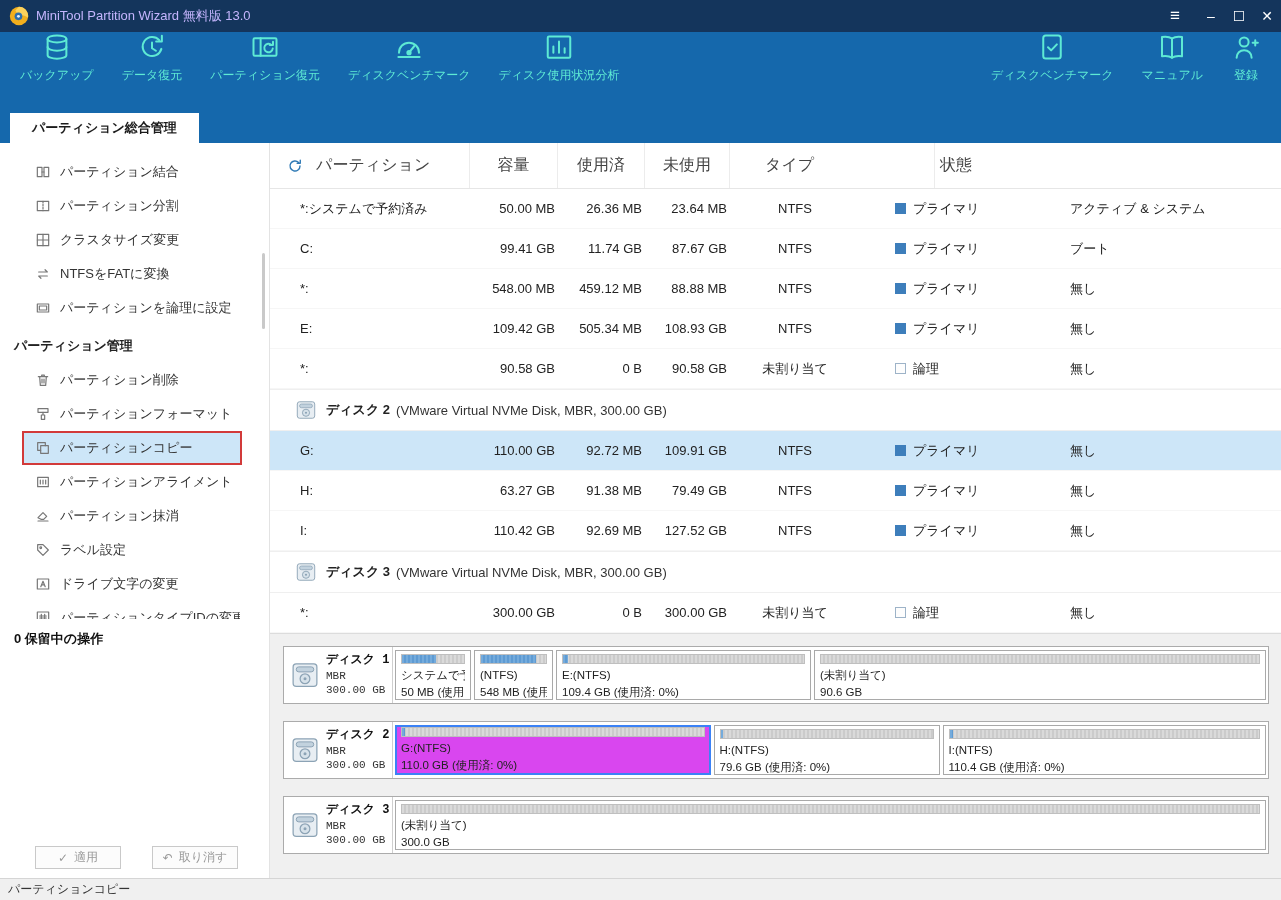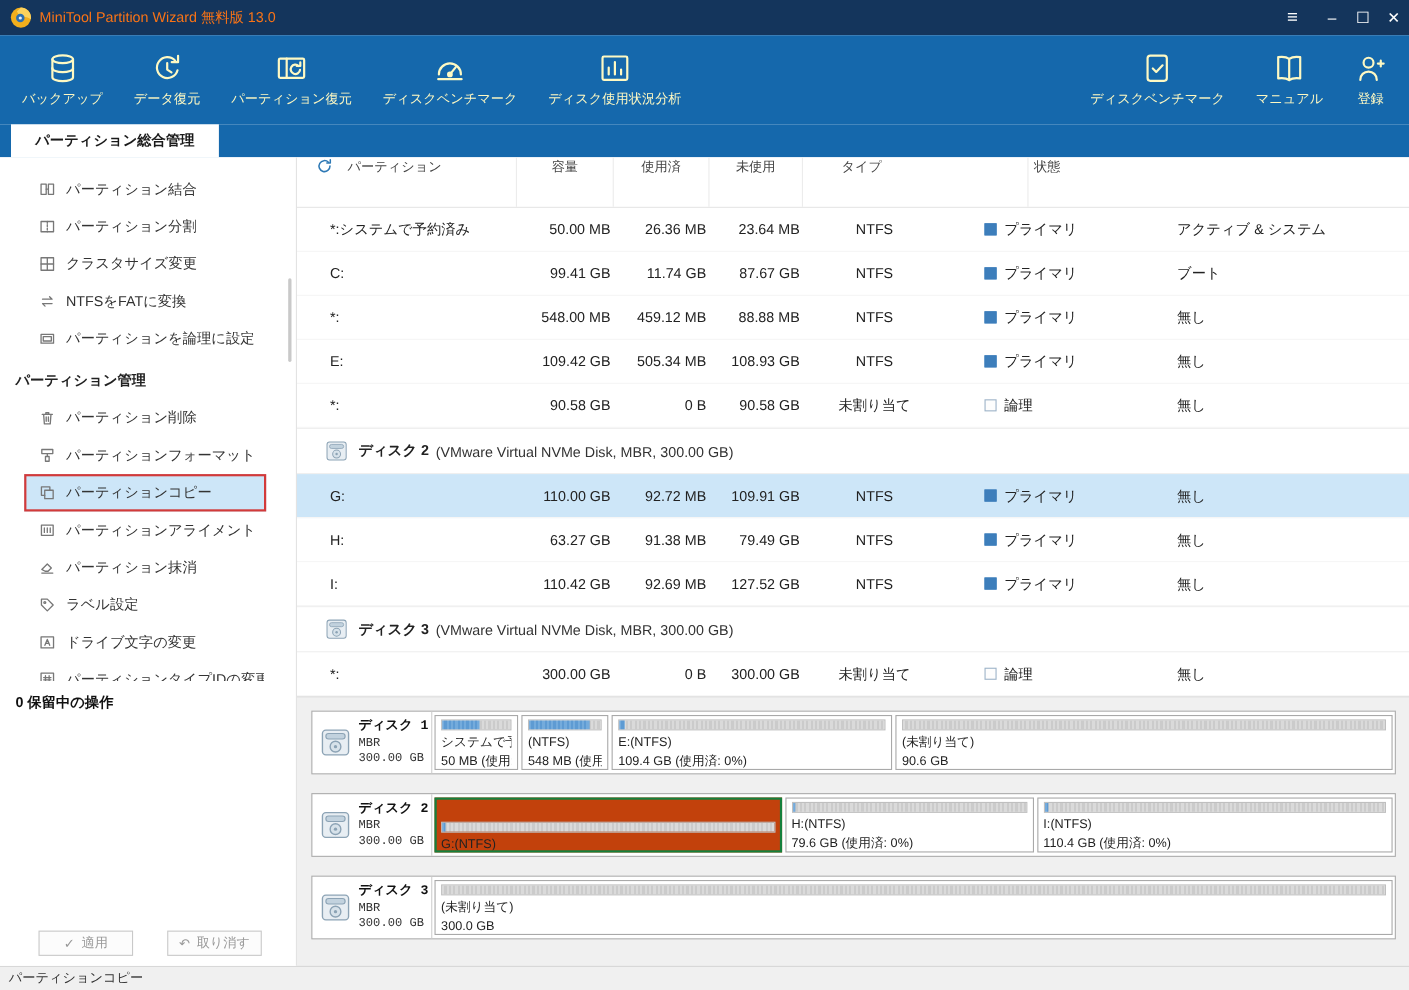--- a/index.html
+++ b/index.html
@@ -8,32 +8,32 @@
     width:1281px; height:900px; overflow:hidden; background:#fff;
     font-family:"Liberation Sans","DejaVu Sans",sans-serif;
     -webkit-font-smoothing:antialiased;
   }
   .window { width:1281px; height:900px; display:flex; flex-direction:column; }
 
   
   .titlebar { height:32px; background:#14355C; display:flex; align-items:center; flex:0 0 auto; }
   .logo { width:22px; height:22px; margin:0 6px 0 8px; display:flex; }
   .logo svg { width:100%; height:100%; }
-  .wtitle { color:#f97316; font-size:13px; }
+  .wtitle { color:#c4b5fd; font-size:13px; }
   .win-controls { margin-left:auto; display:flex; height:32px; }
   .wc { width:28px; height:32px; display:flex; align-items:center; justify-content:center;
         color:#fff; font-size:14px; cursor:default; }
   .wc.menu { font-size:17px; margin-right:8px; }
 
   
   .toolbar { height:81px; background:#1568AC; display:flex; justify-content:space-between;
              padding:0 6px; flex:0 0 auto; }
   .tb-group { display:flex; }
-  .tb-item { display:flex; flex-direction:column; align-items:center; justify-content:center;
-             padding:0 14px; color:#fef9c3; cursor:default; }
+  .tb-item { display:flex; flex-direction:column; align-items:center; 
+             padding:0 14px; color:#5eead4; cursor:default; }
   .tb-item .icon { width:30px; height:30px; display:block; }
   .tb-item .icon svg { width:100%; height:100%; }
   .tb-label { font-size:12px; margin-top:5px; white-space:nowrap; }
 
   
   .tabstrip { height:30px; background:#1568AC; display:flex; align-items:flex-end;
               padding-left:10px; flex:0 0 auto; }
   .tab { background:#fff; height:30px; display:flex; align-items:center; padding:0 22px;
          font-size:13px; font-weight:bold; color:#1a1a1a; }
 
@@ -57,21 +57,21 @@
   .side-buttons { position:absolute; bottom:9px; left:35px; display:flex; gap:31px; }
   .btn { width:86px; height:23px; border:1px solid #C9C9C9; background:#FCFCFC; color:#999;
          font-size:12px; display:flex; align-items:center; justify-content:center; gap:6px;
          font-family:inherit; }
   .btn .bi { font-size:12px; }
 
   
   .main { flex:1 1 auto; display:flex; flex-direction:column; min-width:0; background:#fff; }
   .table-header { display:flex; height:46px; align-items:stretch; border-bottom:1px solid #E6E6E6;
                   flex:0 0 auto; }
-  .th { font-size:12px; color:#444; display:flex; align-items:flex-start; border-right:1px solid #ECECEC; }
+  .th { font-size:16px; color:#444; display:flex; align-items:center; border-right:1px solid #ECECEC; }
   .th:last-child { border-right:none; }
   .col-name   { width:200px; }
   .col-cap    { width:88px; }
   .col-used   { width:87px; }
   .col-unused { width:85px; }
   .col-fs     { width:130px; }
   .col-type   { width:205px; }
   .col-status { flex:1; }
   .th.col-name { padding-left:17px; gap:13px; }
   .th.col-cap, .th.col-used, .th.col-unused { justify-content:center; }
@@ -109,21 +109,21 @@
   .dm-info { width:109px; flex:0 0 auto; display:flex; align-items:center; padding-left:6px;
              border-right:1px solid #CFCFCF;font-family:Liberation Mono, monospace; }
   .dm-disk-icon { width:30px; height:30px; display:block; flex:0 0 auto; }
   .dm-disk-icon svg { width:100%; height:100%; }
   .dm-meta { margin-left:6px; font-size:11px; color:#333; line-height:1.3; }
   .dm-name { font-weight:bold; font-size:12px; color:#111; white-space:nowrap; }
   .dm-blocks { flex:1; display:flex; padding:3px 2px; gap:3px; min-width:0; }
   .dm-block { border:1px solid #A9A9A9; padding:3px 5px; overflow:hidden; background:#fff;
               min-width:0; cursor:default; }
   .dm-block:last-child { flex-grow:1; }
-  .dm-block.selected { border:2px solid #15803d; background:#c2410c; padding:20px 4px; }
+  .dm-block.selected { border:2px solid #3b82f6; background:#d946ef; padding:0 4px; }
   .dm-bar { height:10px; border:1px solid #BFBFBF;
             background:repeating-linear-gradient(90deg,#DADADA 0 2px,#CBCBCB 2px 4px);
             margin-bottom:3px; }
   .dm-bar-fill { height:100%;
             background:repeating-linear-gradient(90deg,#74ABDC 0 2px,#5E9BD3 2px 4px); }
   .dm-l1, .dm-l2 { font-size:11.5px; color:#222; white-space:nowrap; overflow:hidden; line-height:1.45; }
 
   
   .statusbar { height:22px; background:#F0F0F0; border-top:1px solid #D5D5D5; font-size:12px;
                color:#333; display:flex; align-items:center; padding-left:8px; flex:0 0 auto; }

